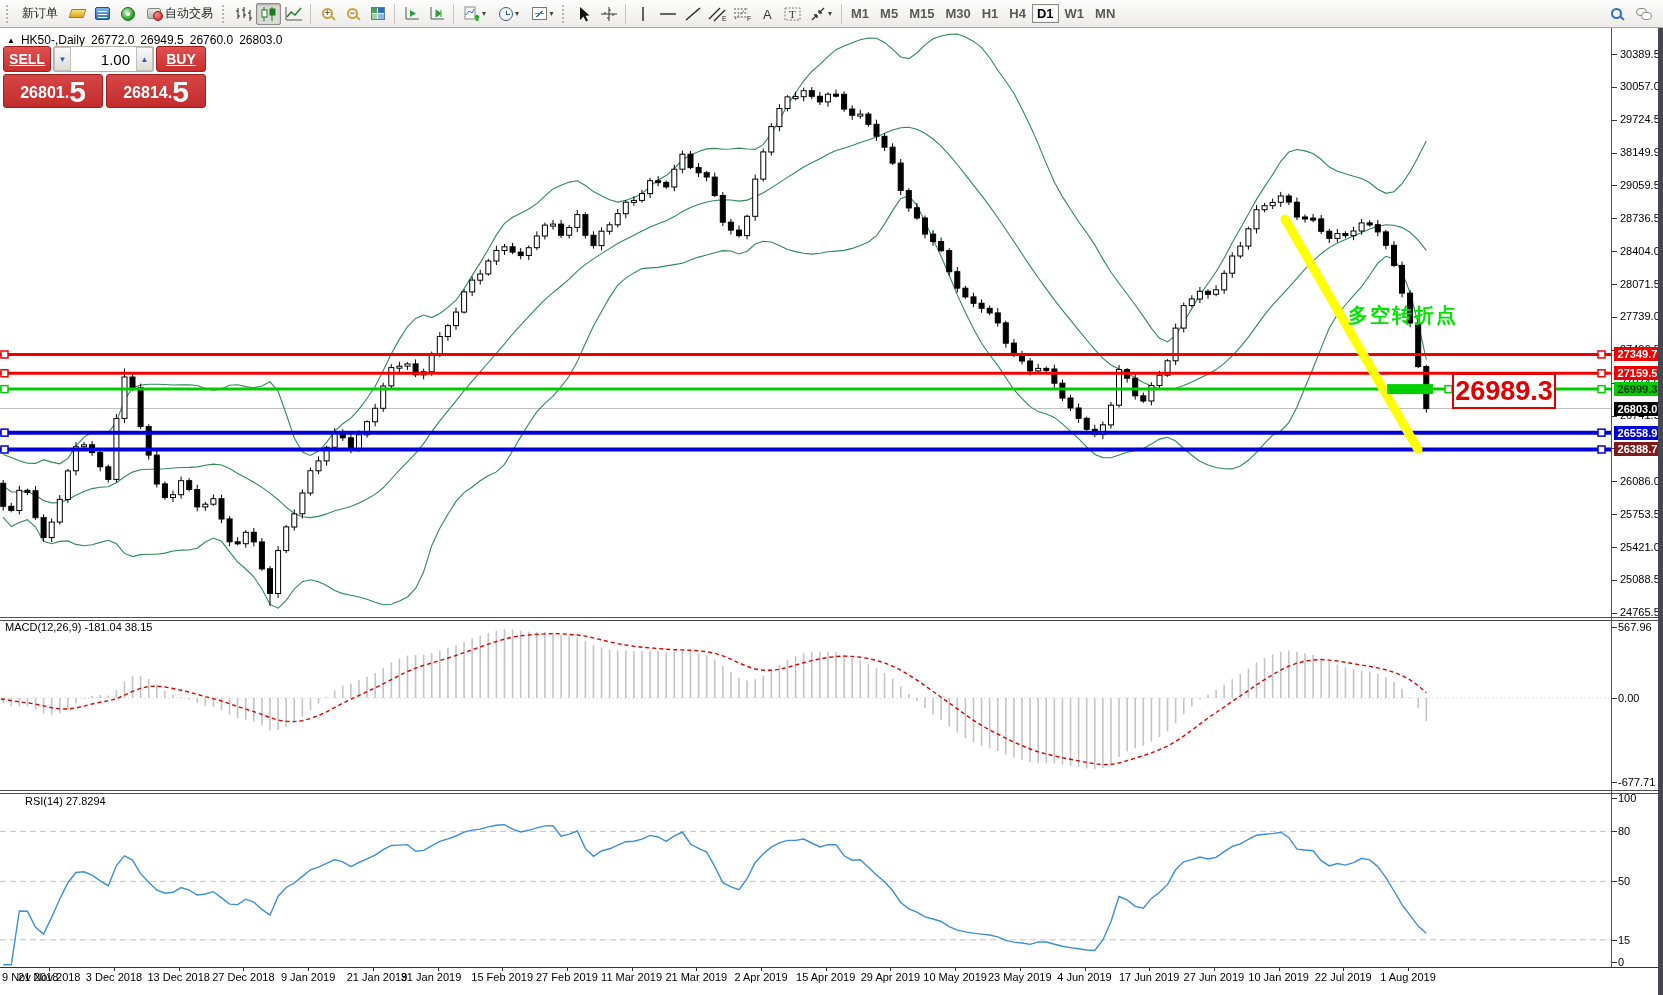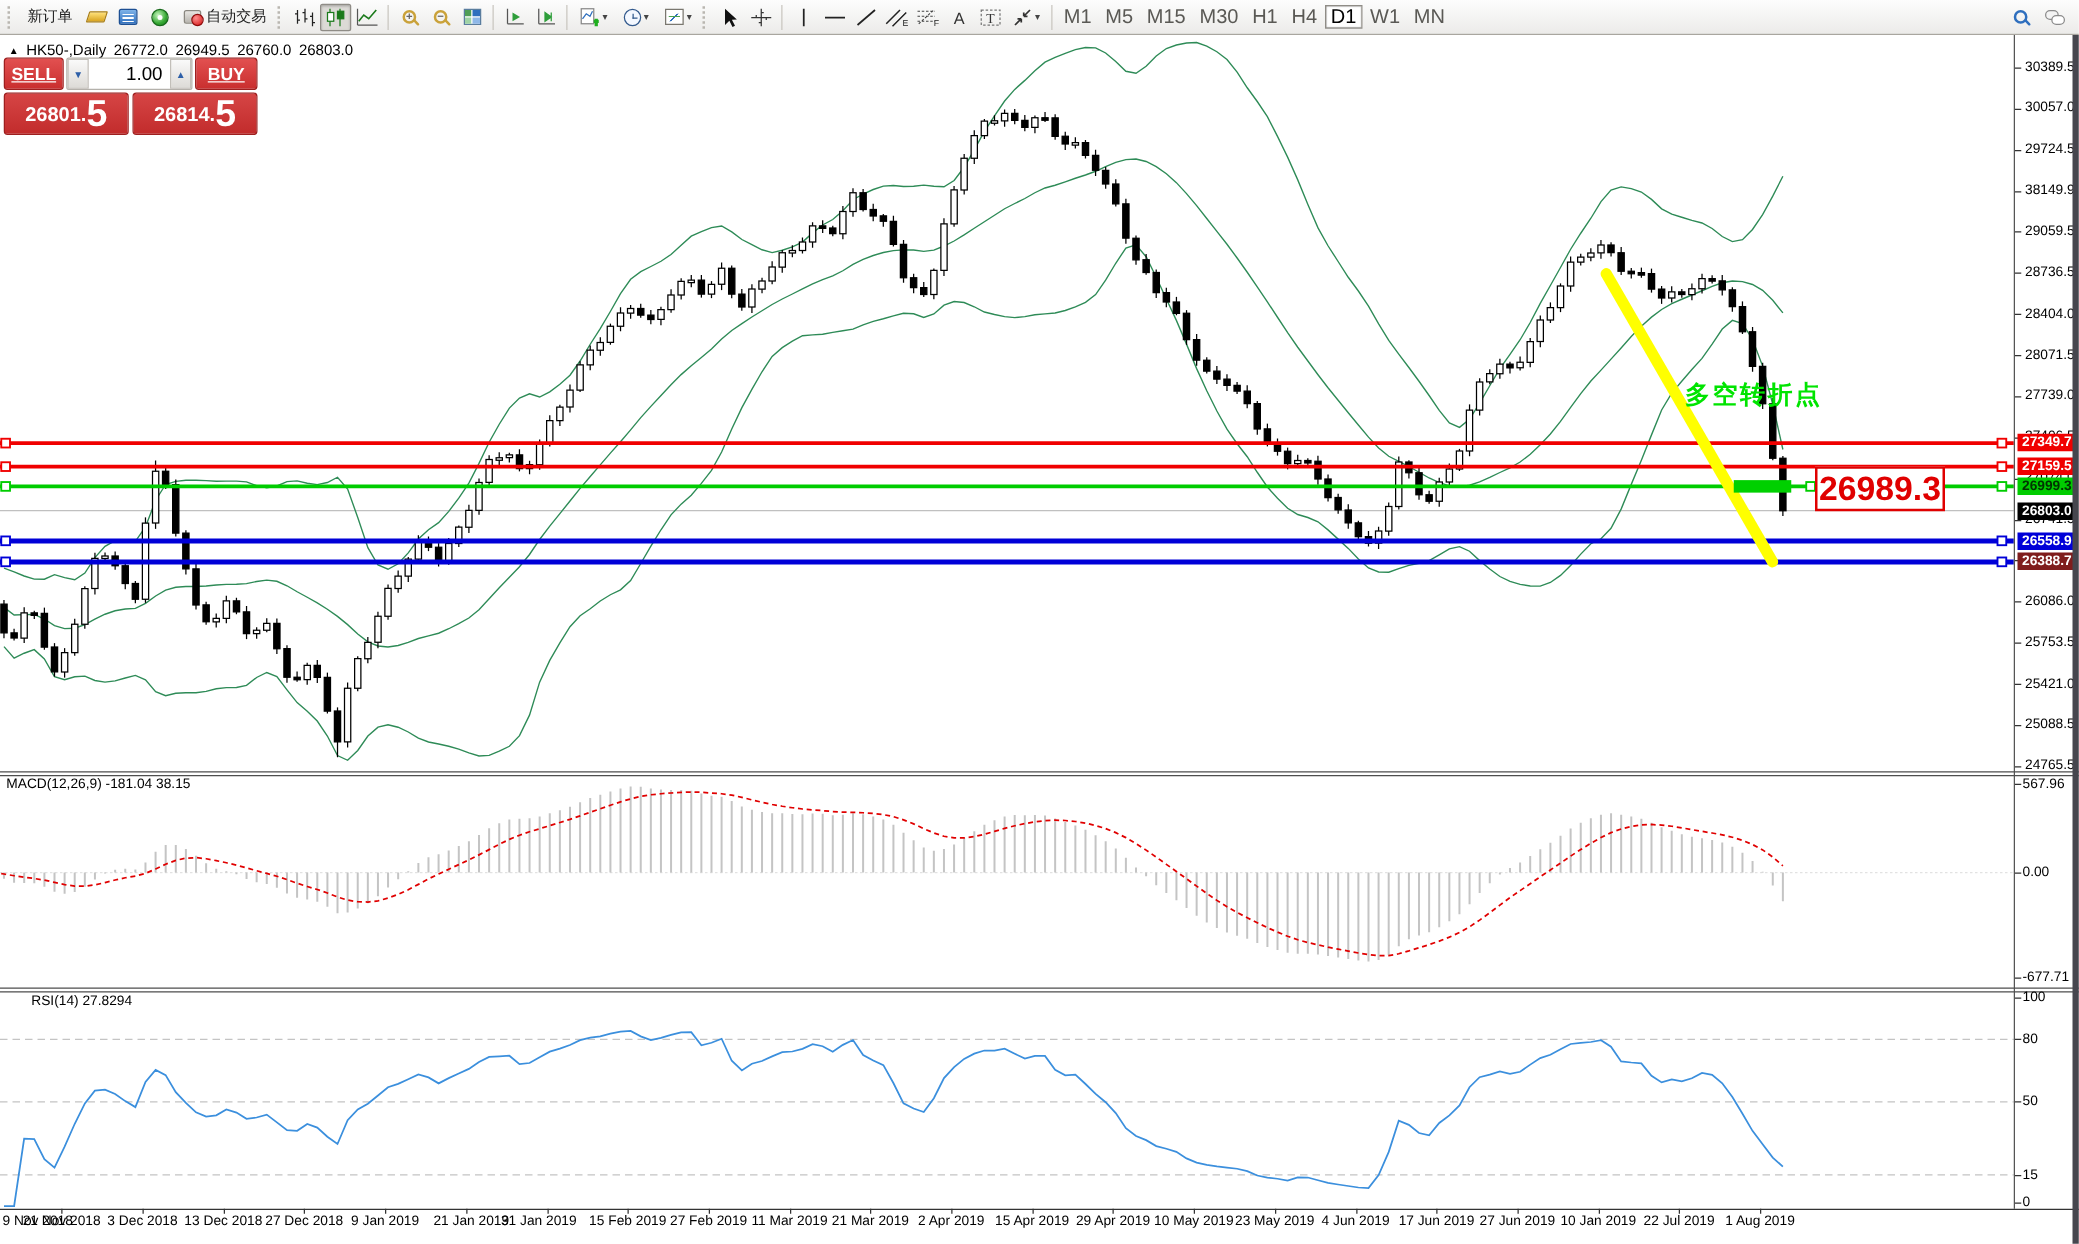--- a/index.html
+++ b/index.html
@@ -13,21 +13,21 @@
   .grip{width:5px;height:18px;border-left:2px dotted #b9b6b0;margin:0 4px 0 2px;}
   .sep{width:1px;height:20px;background:#c9c6c0;margin:0 4px;}
   .ti{width:25px;height:22px;display:flex;align-items:center;justify-content:center;
     border:1px solid transparent;border-radius:2px;cursor:default;position:relative;flex:none;}
   .ti.active{background:#dcdad6;border-color:#8f8c86;box-shadow:inset 0 1px 2px rgba(0,0,0,.25);}
   .tb-btn{height:22px;border:1px solid transparent;background:transparent;border-radius:2px;
     font-family:"Liberation Sans",sans-serif;font-size:12px;color:#222;display:flex;
     align-items:center;gap:4px;padding:0 6px;flex:none;}
   .dd{font-size:8px;color:#444;margin-left:2px;}
   .tf-btn{min-width:26px;height:19px;border:1px solid transparent;background:transparent;
-    font-size:16px;font-weight:normal;color:#5a5955;display:flex;align-items:center;
+    font-size:13px;font-weight:bold;color:#5a5955;display:flex;align-items:center;
     justify-content:center;padding:0 4px;flex:none;}
   .tf-btn.active{background:#fff;border-color:#8f8c86;color:#000;box-shadow:inset 0 0 1px #888;}
   .tb-right{margin-left:auto;display:flex;align-items:center;}
   
   .gold-bar{width:15px;height:9px;background:linear-gradient(#ffe27a,#d9a420);
     transform:skewX(-18deg);border:1px solid #a87d12;border-radius:1px;}
   .mw-ic{width:15px;height:13px;background:linear-gradient(#7fb3e8,#2f6fbe);border:1px solid #1d4f93;
     border-radius:2px;position:relative;}
   .mw-ic:after{content:"";position:absolute;left:2px;top:3px;width:9px;height:7px;
     background:repeating-linear-gradient(#fff 0 1px,transparent 1px 3px);}

